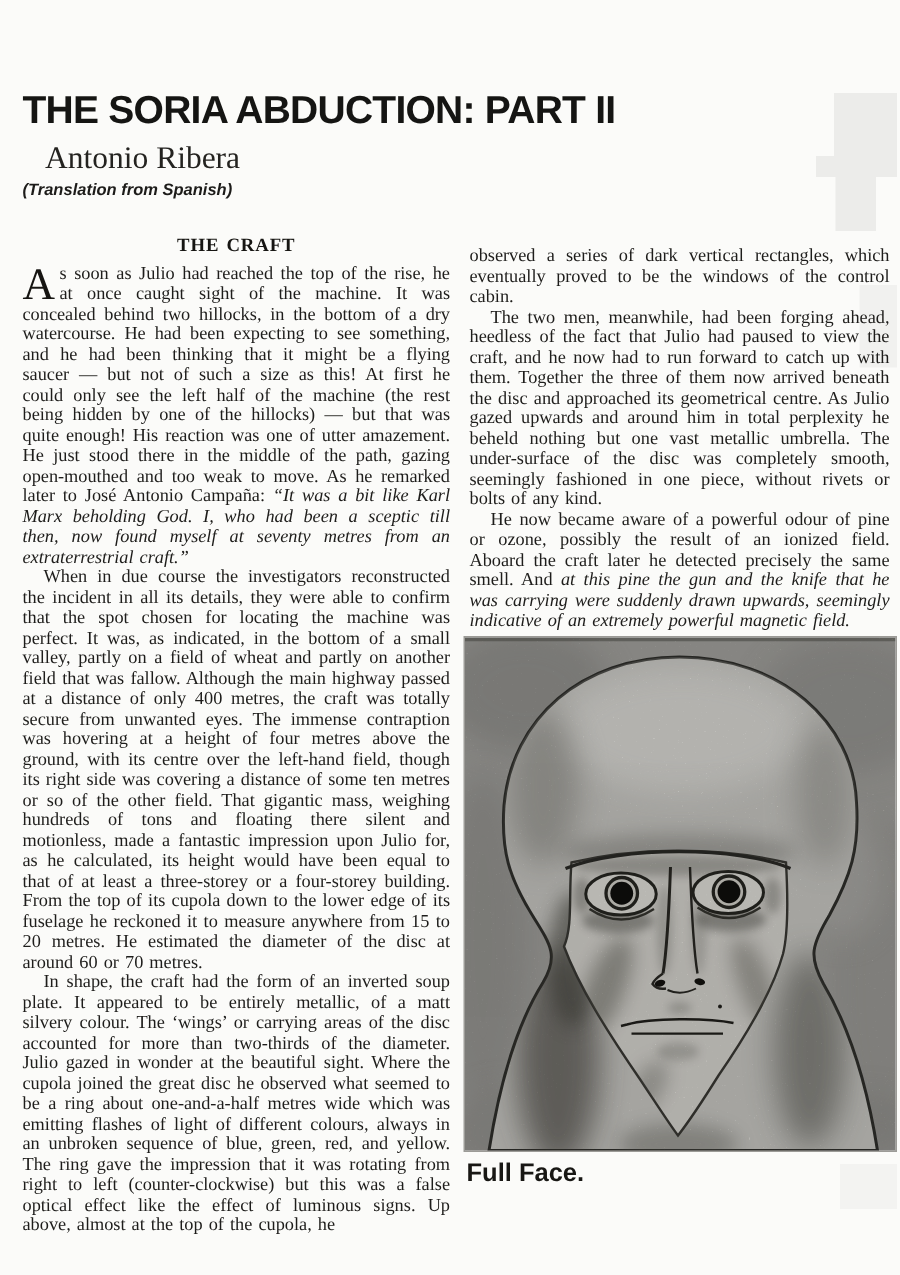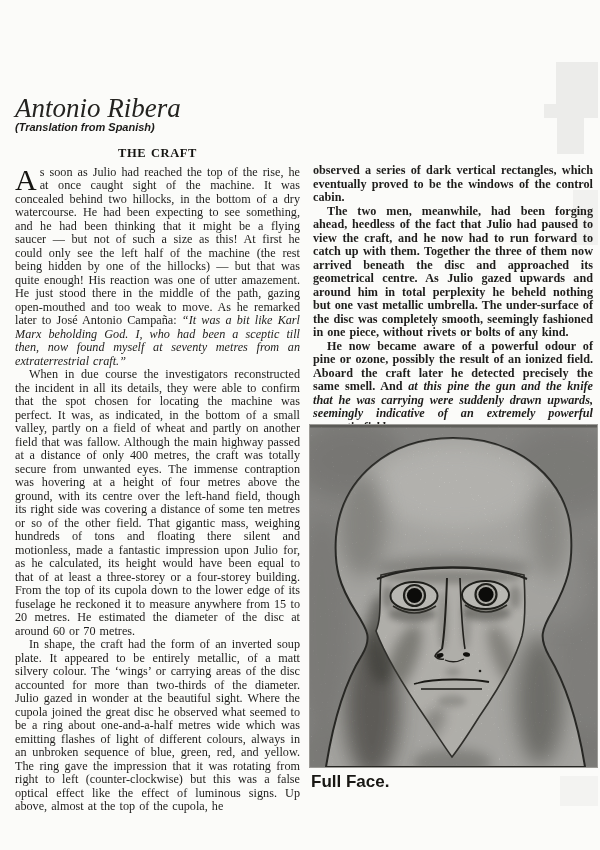--- a/index.html
+++ b/index.html
@@ -8,35 +8,35 @@
     background:#fbfbf9;overflow:hidden;
     font-family:"Liberation Serif",serif;color:#1e1d1b;
   }
   .ghost{position:absolute;background:#ececea;}
   .page-title{
     position:absolute;left:15px;top:58px;width:560px;
     font-family:"Liberation Sans",sans-serif;font-weight:bold;
     font-size:26px;letter-spacing:-0.5px;color:#151513;white-space:nowrap;
   }
   .author{
-    position:absolute;left:15px;top:93px;
-    font-family:"Liberation Serif",serif;font-style:italic;
-    font-size:27px;color:#242320;
+    position:absolute;left:30px;top:93px;
+    font-family:"Liberation Serif",serif;
+    font-size:21px;color:#242320;
   }
   .translation{
     position:absolute;left:15px;top:121px;
     font-family:"Liberation Sans",sans-serif;font-weight:bold;font-style:italic;
     font-size:11px;color:#1c1b19;text-align:right;
   }
   .col{
-    position:absolute;top:147px;
+    position:absolute;top:157px;
     font-size:12.2px;line-height:13.5px;text-align:justify;word-spacing:1px;
   }
   .col-left{left:15px;width:285px;}
-  .col-right{left:313px;top:164px;width:280px;font-weight:bold;}
+  .col-right{left:313px;top:164px;width:280px;}
   .section-heading{
     text-align:center;font-weight:bold;font-size:12.5px;letter-spacing:0.6px;
     margin:0 0 5px 0;color:#161512;
   }
   .col p{margin:0;}
   .col p.indent{text-indent:14px;}
   .dropcap{
     float:left;font-size:30px;line-height:25px;padding:1px 3px 0 0;
     font-family:"Liberation Serif",serif;color:#161512;
   }
@@ -56,20 +56,21 @@
 <body>
 
 <div class="page">
 
   <div class="ghost" style="left:556px;top:62px;width:42px;height:42px;"></div>
   <div class="ghost" style="left:544px;top:104px;width:54px;height:14px;"></div>
   <div class="ghost" style="left:557px;top:118px;width:27px;height:36px;"></div>
   <div class="ghost" style="left:573px;top:190px;width:25px;height:55px;background:#f1f1ef;"></div>
   <div class="ghost" style="left:560px;top:776px;width:38px;height:30px;background:#f3f3f1;"></div>
 
+  <div class="page-title">THE SORIA ABDUCTION: PART II</div>
   <div class="author">Antonio Ribera</div>
   <div class="translation">(Translation from Spanish)</div>
 
   <div class="col col-left">
     <div class="section-heading">THE CRAFT</div>
     <p><span class="dropcap">A</span><span>s soon as Julio had reached the top of the rise, he at once caught sight of the machine. It was concealed behind two hillocks, in the bottom of a dry watercourse. He had been expecting to see something, and he had been thinking that it might be a flying saucer — but not of such a size as this! At first he could only see the left half of the machine (the rest being hidden by one of the hillocks) — but that was quite enough! His reaction was one of utter amazement. He just stood there in the middle of the path, gazing open-mouthed and too weak to move. As he remarked later to José Antonio Campaña: </span><span class="ital">“It was a bit like Karl Marx beholding God. I, who had been a sceptic till then, now found myself at seventy metres from an extraterrestrial craft.”</span></p>
     <p class="indent">When in due course the investigators reconstructed the incident in all its details, they were able to confirm that the spot chosen for locating the machine was perfect. It was, as indicated, in the bottom of a small valley, partly on a field of wheat and partly on another field that was fallow. Although the main highway passed at a distance of only 400 metres, the craft was totally secure from unwanted eyes. The immense contraption was hovering at a height of four metres above the ground, with its centre over the left-hand field, though its right side was covering a distance of some ten metres or so of the other field. That gigantic mass, weighing hundreds of tons and floating there silent and motionless, made a fantastic impression upon Julio for, as he calculated, its height would have been equal to that of at least a three-storey or a four-storey building. From the top of its cupola down to the lower edge of its fuselage he reckoned it to measure anywhere from 15 to 20 metres. He estimated the diameter of the disc at around 60 or 70 metres.</p>
     <p class="indent">In shape, the craft had the form of an inverted soup plate. It appeared to be entirely metallic, of a matt silvery colour. The ‘wings’ or carrying areas of the disc accounted for more than two-thirds of the diameter. Julio gazed in wonder at the beautiful sight. Where the cupola joined the great disc he observed what seemed to be a ring about one-and-a-half metres wide which was emitting flashes of light of different colours, always in an unbroken sequence of blue, green, red, and yellow. The ring gave the impression that it was rotating from right to left (counter-clockwise) but this was a false optical effect like the effect of luminous signs. Up above, almost at the top of the cupola, he</p>
   </div>
 

